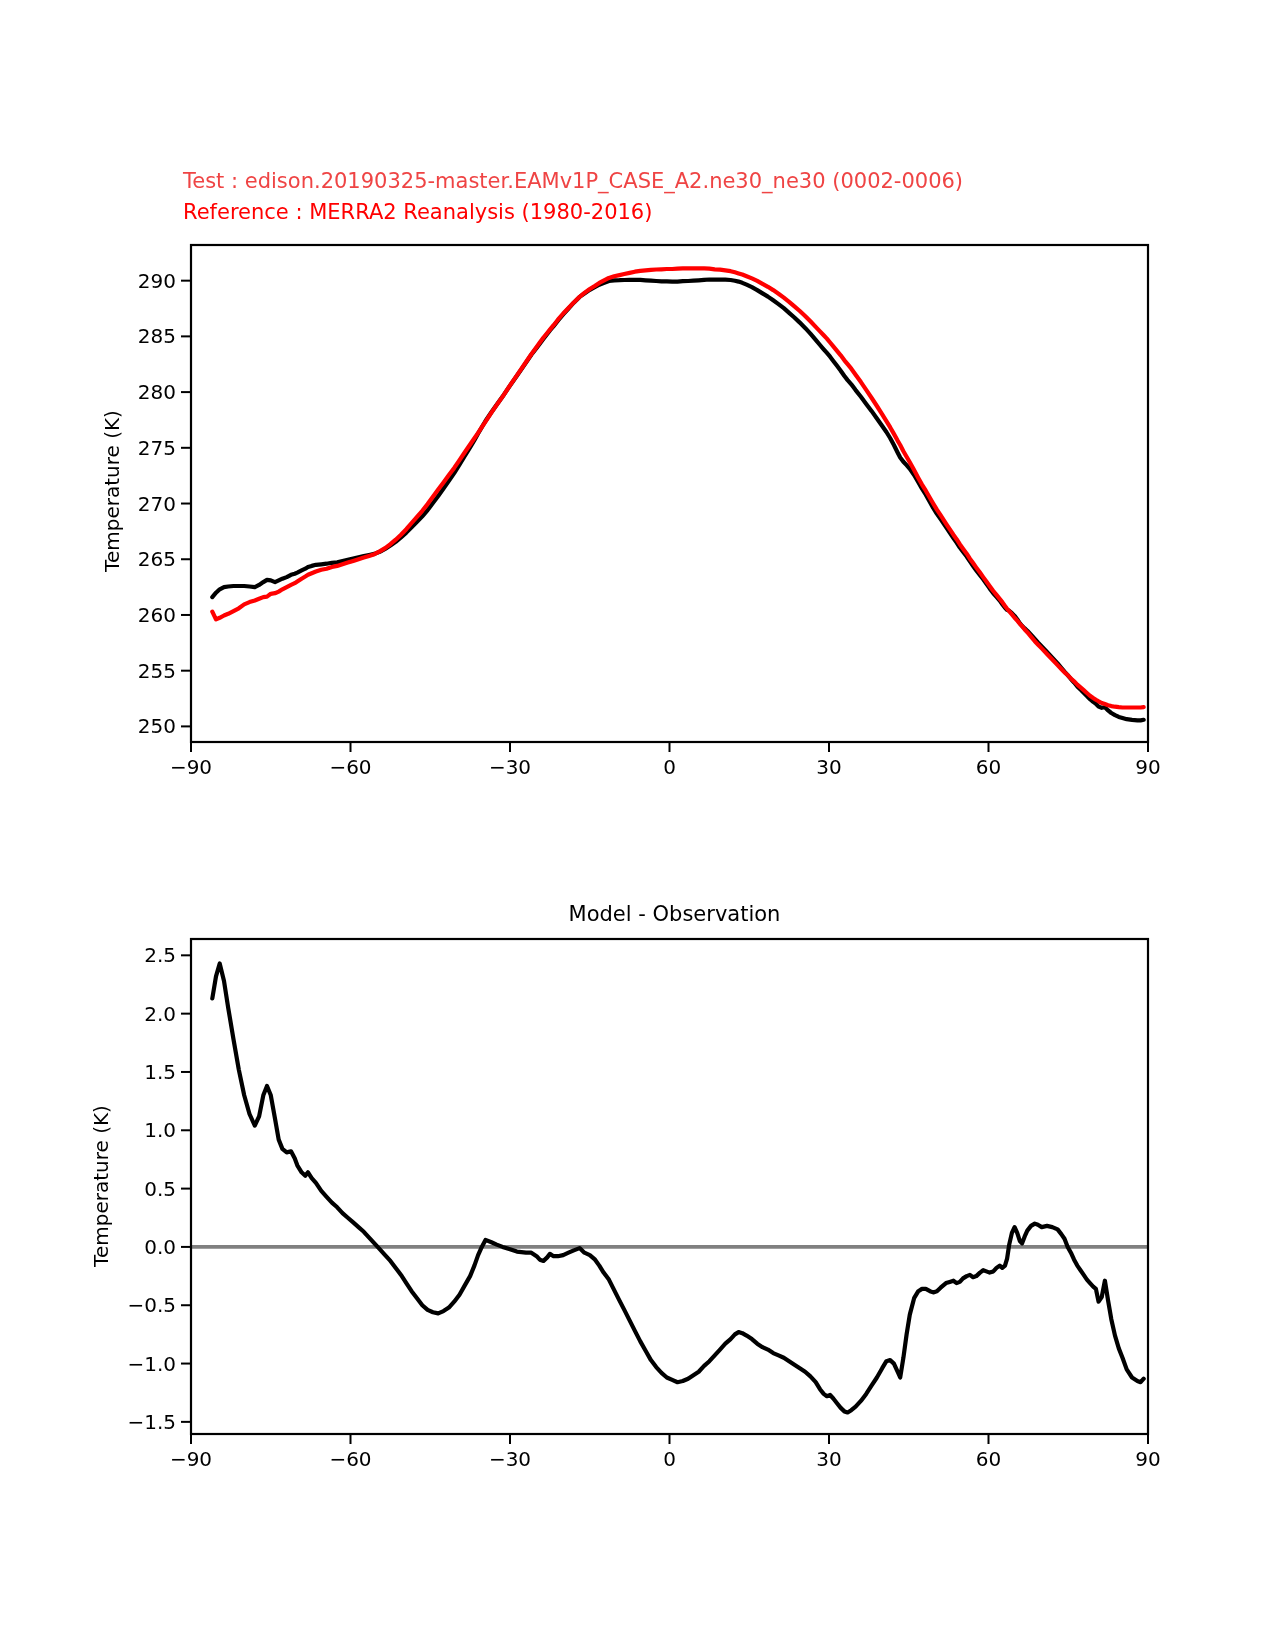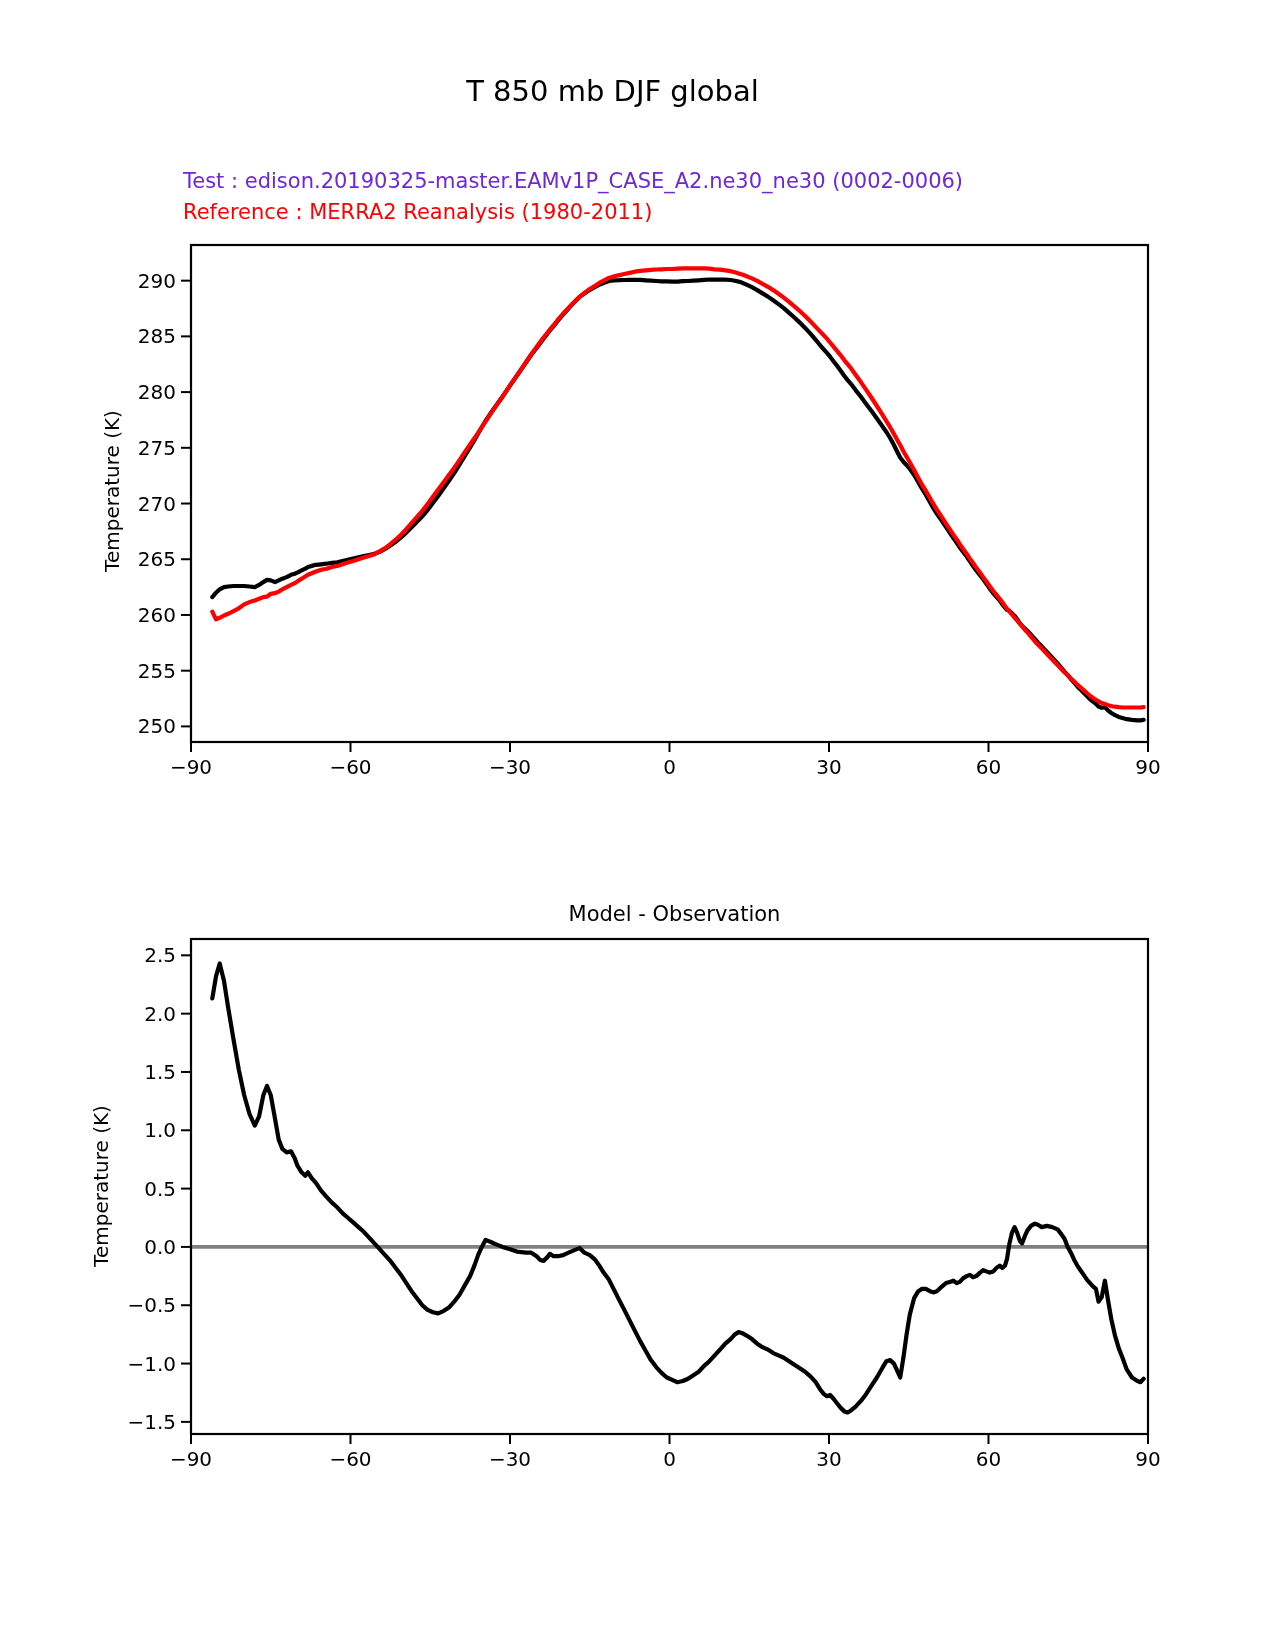--- a/index.html
+++ b/index.html
@@ -5,42 +5,41 @@
   html,body { margin:0; padding:0; background:#ffffff; }
   .page {
     position:relative; width:1275px; height:1650px; background:#ffffff;
     font-family:"DejaVu Sans", sans-serif; color:#000; overflow:hidden;
   }
   .fig-title {
     position:absolute; left:0; top:74px; width:1225px; text-align:center;
     font-size:29px; color:#000; white-space:nowrap;
   }
   .hdr-line { position:absolute; left:183px; font-size:21px; white-space:nowrap; }
-  .hdr-test { top:169px; color:#6d28d9; }
+  .hdr-test { top:169px; color:#ef4444; }
   .hdr-ref  { top:200px; color:#ff0000; }
   .panel-title {
     position:absolute; left:0; top:902px; width:1275px; text-align:center;
     font-size:21px; color:#000;margin-left:37px;
   }
   .ylab {
     position:absolute; font-size:20px; color:#000; white-space:nowrap;
     transform:translate(-50%,-50%) rotate(-90deg);
   }
   .ylab-top { left:112px; top:491px; }
   .ylab-bot { left:101px; top:1186px; }
   svg.chart-svg { position:absolute; left:0; top:0; }
   svg .tick-label { font-family:"DejaVu Sans", sans-serif; font-size:20px; fill:#000000; }
 </style>
 </head>
 <body>
 
 <div class="page">
-  <div class="fig-title">T 850 mb DJF global</div>
   <div class="hdr-line hdr-test">Test : edison.20190325-master.EAMv1P_CASE_A2.ne30_ne30 (0002-0006)</div>
-  <div class="hdr-line hdr-ref">Reference : MERRA2 Reanalysis (1980-2011)</div>
+  <div class="hdr-line hdr-ref">Reference : MERRA2 Reanalysis (1980-2016)</div>
 
   <div class="ylab ylab-top">Temperature (K)</div>
   <div class="panel-title">Model - Observation</div>
   <div class="ylab ylab-bot">Temperature (K)</div>
 
   <svg class="chart-svg" id="chart-svg" width="1275" height="1650" viewBox="0 0 1275 1650">
       <g>
         <polyline points="212.3,597.1 216.0,592.7 219.7,589.3 224.0,587.1 228.2,586.5 233.5,586.0 238.8,586.0 244.2,586.0 249.5,586.5 254.8,587.1 259.1,584.9 263.3,582.1 267.0,579.9 270.8,580.4 275.0,582.1 278.7,580.4 282.4,578.7 286.7,577.1 291.0,574.8 294.7,573.7 297.3,572.6 301.6,570.4 305.3,568.7 308.0,567.0 311.7,565.9 315.9,564.8 321.3,564.3 326.6,563.7 331.9,562.8 337.2,562.3 342.5,561.1 347.8,559.8 353.2,558.6 358.5,557.4 363.8,556.1 369.1,555.0 374.4,553.9 379.7,551.8 385.1,548.9 390.4,545.5 395.7,541.8 401.0,537.4 406.3,532.6 411.6,527.3 417.0,521.8 422.3,516.3 427.6,510.1 432.9,503.1 438.2,496.0 443.5,488.5 448.9,480.9 454.2,473.1 459.5,464.6 464.8,455.9 470.1,447.3 474.4,440.1 478.1,433.5 481.8,427.2 485.5,421.0 491.4,412.3 496.7,404.7 502.6,396.6 510.0,385.6 516.9,375.8 526.0,362.6 531.3,354.8 536.6,347.9 539.8,343.7 543.5,338.8 547.2,334.0 549.9,330.4 553.6,326.1 557.9,320.6 563.2,314.3 568.5,308.5 573.8,302.7 579.6,296.9 584.4,293.5 589.8,289.8 595.1,286.9 599.3,284.7 603.6,283.1 608.9,281.0 614.2,280.3 619.5,280.2 624.3,280.0 629.6,279.9 634.9,279.8 640.3,279.9 645.6,280.3 650.9,280.7 656.2,281.0 661.5,281.3 666.8,281.4 672.2,281.7 677.5,281.6 682.8,281.2 688.1,281.0 693.4,280.7 698.7,280.3 704.1,279.8 709.4,279.5 714.7,279.7 720.0,279.5 725.3,279.7 730.6,280.0 734.9,280.7 738.6,281.6 742.3,282.8 746.6,284.7 751.9,287.2 757.2,290.1 762.5,293.4 767.9,296.6 773.2,300.3 778.5,304.1 783.8,308.2 789.1,312.8 794.4,317.5 799.8,322.6 805.1,327.9 810.4,333.7 815.7,339.8 820.0,345.0 823.7,349.3 826.9,352.9 830.1,356.7 833.3,360.9 837.0,365.8 840.7,370.7 844.4,376.0 847.6,380.1 851.3,384.3 855.6,390.1 860.9,396.8 866.2,403.9 871.5,410.9 876.9,418.5 882.2,426.0 886.4,432.0 890.1,438.0 893.9,445.0 897.6,452.5 900.2,457.5 903.4,461.7 906.6,465.1 909.8,468.8 914.1,475.0 918.3,482.1 922.0,488.6 925.8,494.7 930.0,502.2 933.2,507.9 936.9,513.9 940.6,519.1 946.0,527.0 949.7,532.5 953.4,538.0 956.6,542.6 959.8,547.5 963.0,551.7 966.7,556.5 969.9,561.4 973.1,566.0 976.3,570.4 980.0,575.1 983.2,579.3 986.4,583.9 989.6,588.4 993.3,593.3 996.5,596.9 999.7,600.6 1002.3,604.2 1005.0,607.8 1007.1,609.9 1009.2,610.8 1011.9,613.1 1014.6,615.9 1017.2,619.2 1019.9,623.3 1022.0,625.8 1024.7,628.4 1027.3,630.7 1031.0,634.7 1034.8,638.9 1037.9,642.4 1041.7,646.5 1047.0,652.0 1052.3,657.6 1057.6,663.4 1061.3,667.8 1064.5,671.6 1067.7,675.1 1070.9,679.0 1074.1,682.5 1077.3,686.4 1080.5,689.6 1083.7,692.9 1086.9,696.1 1090.0,699.2 1093.2,701.8 1095.9,703.7 1098.6,706.6 1101.7,707.8 1104.9,707.3 1108.1,710.4 1111.3,713.0 1115.0,715.1 1118.8,716.9 1122.5,718.0 1126.7,719.2 1132.0,719.9 1137.4,720.3 1140.6,720.4 1143.7,719.8" fill="none" stroke="#000000" stroke-width="4.2" stroke-linejoin="round" stroke-linecap="round"></polyline>
         <polyline points="212.3,611.6 216.0,619.4 219.7,617.8 224.0,615.5 228.2,613.8 233.5,611.1 238.8,608.3 244.2,604.4 249.5,602.1 254.8,600.5 259.1,598.8 263.3,597.1 267.0,596.6 270.8,593.8 275.0,593.2 278.7,591.6 282.4,589.3 286.7,587.1 291.0,584.9 294.7,583.2 297.3,581.5 301.6,578.7 305.3,576.5 308.0,574.8 311.7,573.2 315.9,571.5 321.3,569.8 326.6,568.7 331.9,567.0 337.2,565.9 342.5,564.3 347.8,562.6 353.2,560.9 358.5,559.2 363.8,557.6 369.1,555.9 374.4,554.2 379.7,551.4 385.1,548.1 390.4,544.2 395.7,539.7 401.0,534.7 406.3,529.2 411.6,523.0 417.0,516.9 422.3,510.8 427.6,504.1 432.9,496.8 438.2,489.6 443.5,482.4 448.9,475.1 454.2,467.9 459.5,460.1 464.8,452.3 470.1,444.5 474.4,438.3 478.1,432.8 481.8,427.2 485.5,421.6 491.4,412.7 496.7,404.9 502.6,396.6 510.0,385.4 516.9,375.4 526.0,362.0 531.3,354.2 536.6,347.0 539.8,342.5 543.5,337.5 547.2,333.0 549.9,329.7 553.6,325.2 557.9,319.7 563.2,313.5 568.5,308.0 573.8,302.4 579.6,296.8 584.4,292.9 589.8,289.0 595.1,285.7 599.3,282.9 603.6,280.7 608.9,277.9 614.2,276.2 619.5,275.1 624.3,274.0 629.6,272.9 634.9,271.7 640.3,270.9 645.6,270.4 650.9,269.8 656.2,269.5 661.5,269.3 666.8,269.0 672.2,269.0 677.5,268.6 682.8,268.4 688.1,268.4 693.4,268.4 698.7,268.4 704.1,268.4 709.4,268.6 714.7,269.3 720.0,269.7 725.3,270.4 730.6,271.2 734.9,272.3 738.6,273.4 742.3,274.5 746.6,276.2 751.9,278.4 757.2,280.9 762.5,283.8 767.9,286.8 773.2,290.1 778.5,293.7 783.8,297.6 789.1,301.8 794.4,306.3 799.8,311.0 805.1,316.0 810.4,321.3 815.7,326.9 820.0,331.4 823.7,335.3 826.9,338.6 830.1,342.5 833.3,346.4 837.0,350.9 840.7,355.3 844.4,360.3 847.6,364.2 851.3,368.7 855.6,374.8 860.9,382.1 866.2,389.9 871.5,397.7 876.9,406.0 882.2,414.4 886.4,421.1 890.1,427.2 893.9,433.9 897.6,440.6 900.2,445.0 903.4,451.2 906.6,456.7 909.8,462.3 914.1,470.1 918.3,477.9 922.0,484.6 925.8,490.7 930.0,498.0 933.2,503.5 936.9,509.7 940.6,515.2 946.0,523.6 949.7,529.2 953.4,534.7 956.6,539.2 959.8,544.2 963.0,548.7 966.7,553.7 969.9,558.7 973.1,563.1 976.3,567.6 980.0,572.6 983.2,577.1 986.4,581.5 989.6,586.0 993.3,591.0 996.5,594.9 999.7,598.8 1002.3,602.1 1005.0,606.0 1007.1,608.8 1009.2,611.1 1011.9,614.4 1014.6,617.8 1017.2,620.5 1019.9,623.9 1022.0,626.1 1024.7,629.5 1027.3,632.2 1031.0,636.7 1034.8,641.2 1037.9,644.5 1041.7,648.4 1047.0,654.0 1052.3,659.5 1057.6,665.1 1061.3,669.0 1064.5,672.4 1067.7,675.1 1070.9,678.5 1074.1,681.3 1077.3,684.6 1080.5,687.4 1083.7,690.2 1086.9,693.0 1090.0,695.8 1093.2,698.0 1095.9,699.7 1098.6,701.3 1101.7,703.0 1104.9,704.1 1108.1,705.2 1111.3,706.1 1115.0,706.7 1118.8,707.2 1122.5,707.5 1126.7,707.5 1132.0,707.5 1137.4,707.5 1140.6,707.5 1143.7,707.2" fill="none" stroke="#ff0000" stroke-width="4.2" stroke-linejoin="round" stroke-linecap="round"></polyline>
         <rect x="191" y="245" width="957" height="497" fill="none" stroke="#000000" stroke-width="2.2"></rect>

